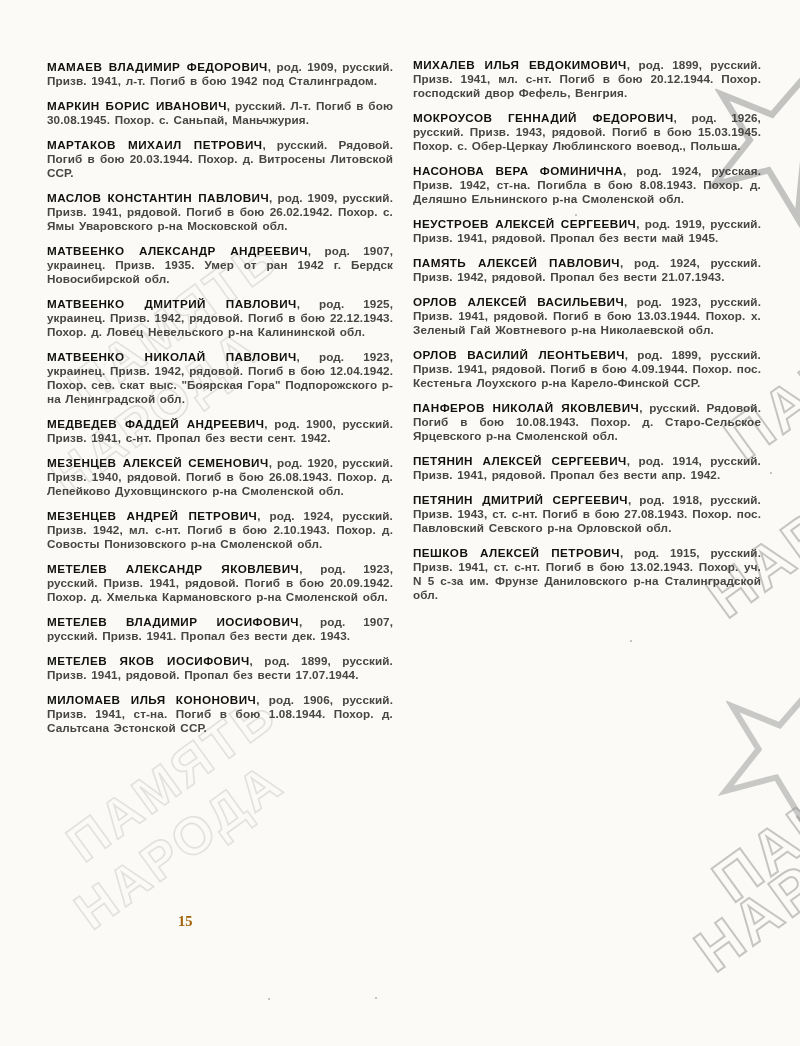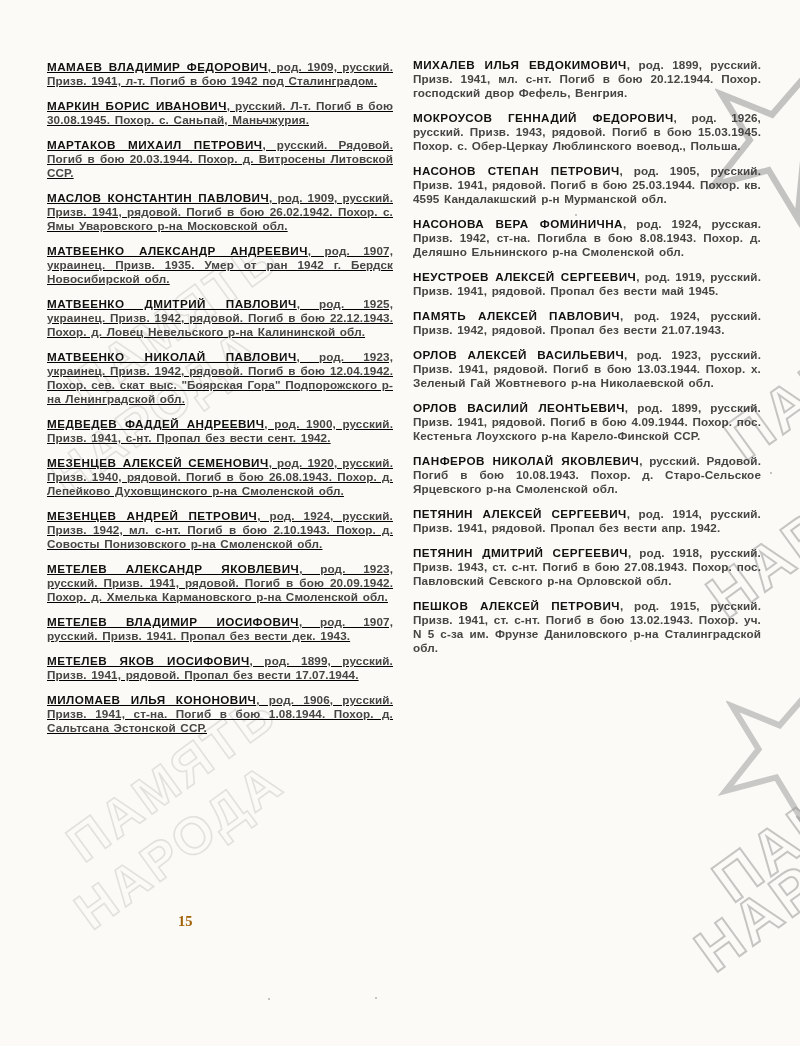--- a/index.html
+++ b/index.html
@@ -12,21 +12,21 @@
     overflow:hidden;
     font-family:"Liberation Sans","DejaVu Sans",sans-serif;
   }
   .column{
     position:absolute;
     top:60px;
     width:346px;
     max-height:862px;
     overflow:hidden;
   }
-  .column.left{left:47px;text-decoration:underline;}
+  .column.left{left:47px;}
   .column.right{left:413px;top:58px;width:348px;max-height:880px;}
   p.entry{
     margin:0 0 11px 0;
     font-size:11.7px;
     line-height:14px;
     font-weight:700;
     letter-spacing:0.12px;
     word-spacing:1.2px;
     color:#474644;
     text-align:justify;
@@ -132,21 +132,20 @@
   <p class="entry"><b>МЕТЕЛЕВ ЯКОВ ИОСИФОВИЧ</b><span>, род. 1899, русский. Призв. 1941, рядовой. Пропал без вести 17.07.1944.</span></p>
 
   <p class="entry"><b>МИЛОМАЕВ ИЛЬЯ КОНОНОВИЧ</b><span>, род. 1906, русский. Призв. 1941, ст-на. Погиб в бою 1.08.1944. Похор. д. Сальтсана Эстонской ССР.</span></p>
 </div>
   <div class="column right">
   <p class="entry"><b>МИХАЛЕВ ИЛЬЯ ЕВДОКИМОВИЧ</b><span>, род. 1899, русский. Призв. 1941, мл. с-нт. Погиб в бою 20.12.1944. Похор. господский двор Фефель, Венгрия.</span></p>
 
   <p class="entry"><b>МОКРОУСОВ ГЕННАДИЙ ФЕДОРОВИЧ</b><span>, род. 1926, русский. Призв. 1943, рядовой. Погиб в бою 15.03.1945. Похор. с. Обер-Церкау Люблинского воевод., Польша.</span></p>
 
 
-  <p class="entry"><b>НАСОНОВ СТЕПАН ПЕТРОВИЧ</b><span>, род. 1905, русский. Призв. 1941, рядовой. Погиб в бою 25.03.1944. Похор. кв. 4595 Кандалакшский р-н Мурманской обл.</span></p>
 
   <p class="entry"><b>НАСОНОВА ВЕРА ФОМИНИЧНА</b><span>, род. 1924, русская. Призв. 1942, ст-на. Погибла в бою 8.08.1943. Похор. д. Деляшно Ельнинского р-на Смоленской обл.</span></p>
 
   <p class="entry"><b>НЕУСТРОЕВ АЛЕКСЕЙ СЕРГЕЕВИЧ</b><span>, род. 1919, русский. Призв. 1941, рядовой. Пропал без вести май 1945.</span></p>
 
 
   <p class="entry"><b>ПАМЯТЬ АЛЕКСЕЙ ПАВЛОВИЧ</b><span>, род. 1924, русский. Призв. 1942, рядовой. Пропал без вести 21.07.1943.</span></p>
 
   <p class="entry"><b>ОРЛОВ АЛЕКСЕЙ ВАСИЛЬЕВИЧ</b><span>, род. 1923, русский. Призв. 1941, рядовой. Погиб в бою 13.03.1944. Похор. х. Зеленый Гай Жовтневого р-на Николаевской обл.</span></p>
 

